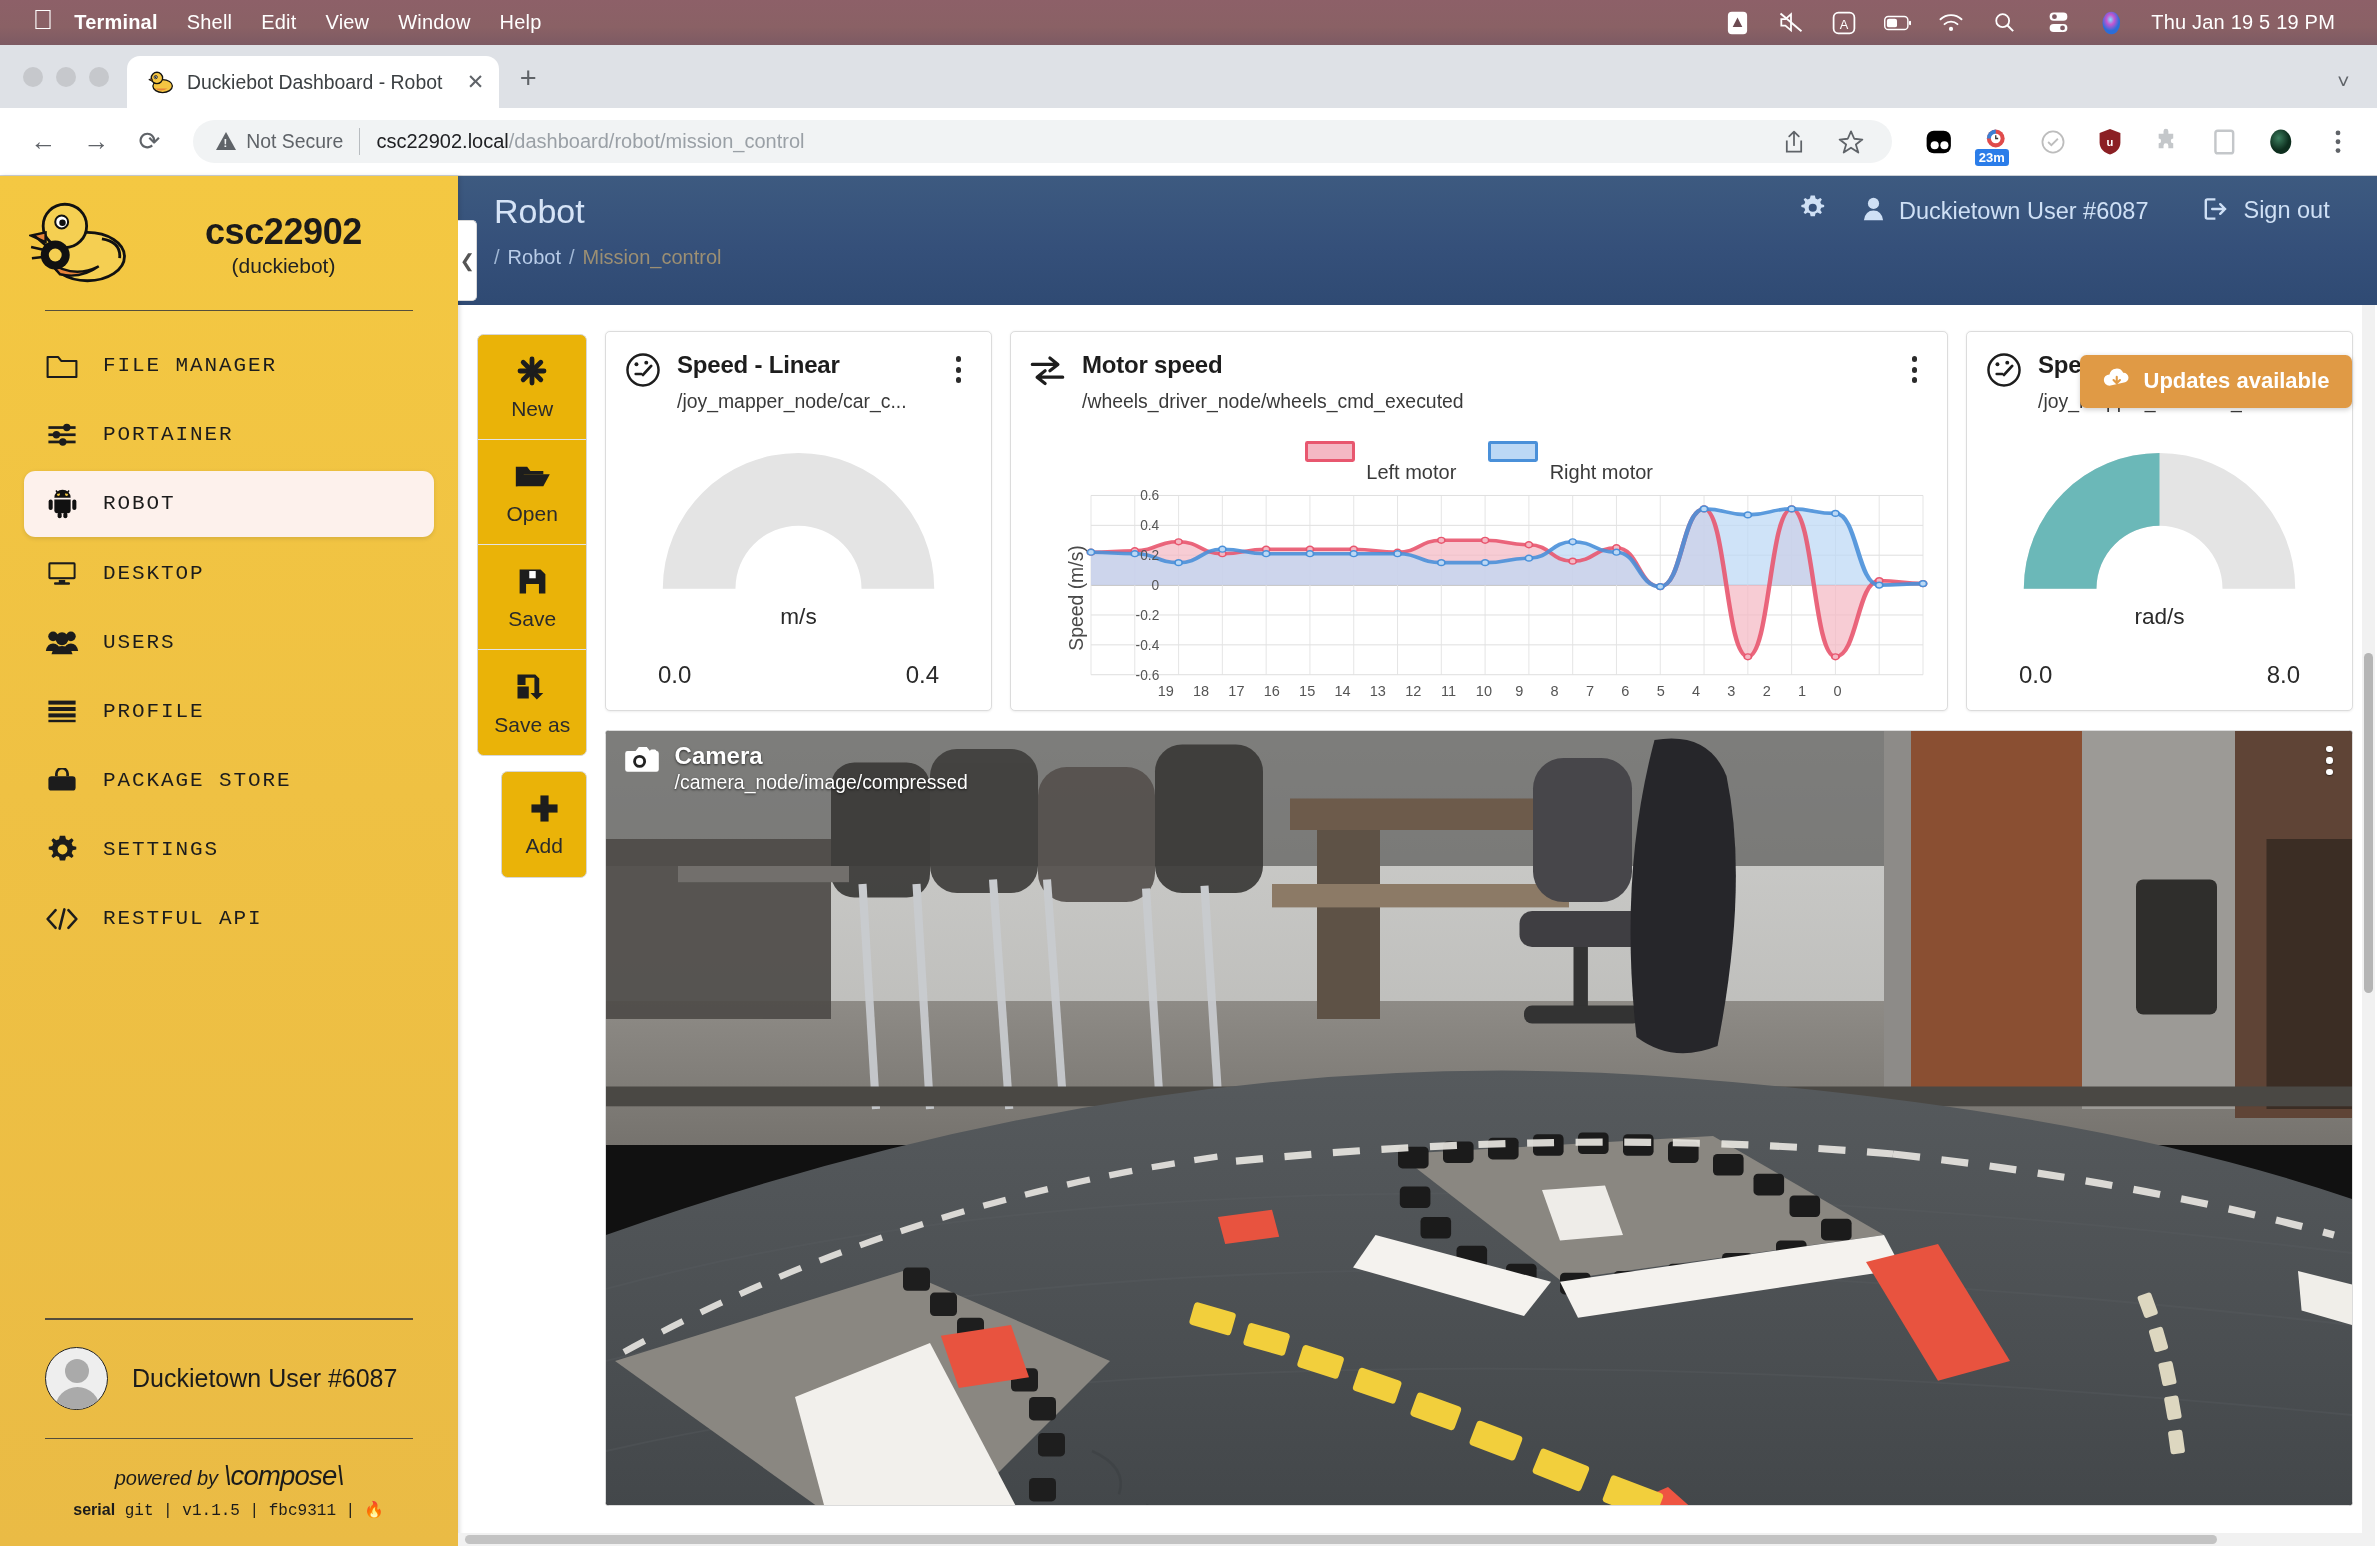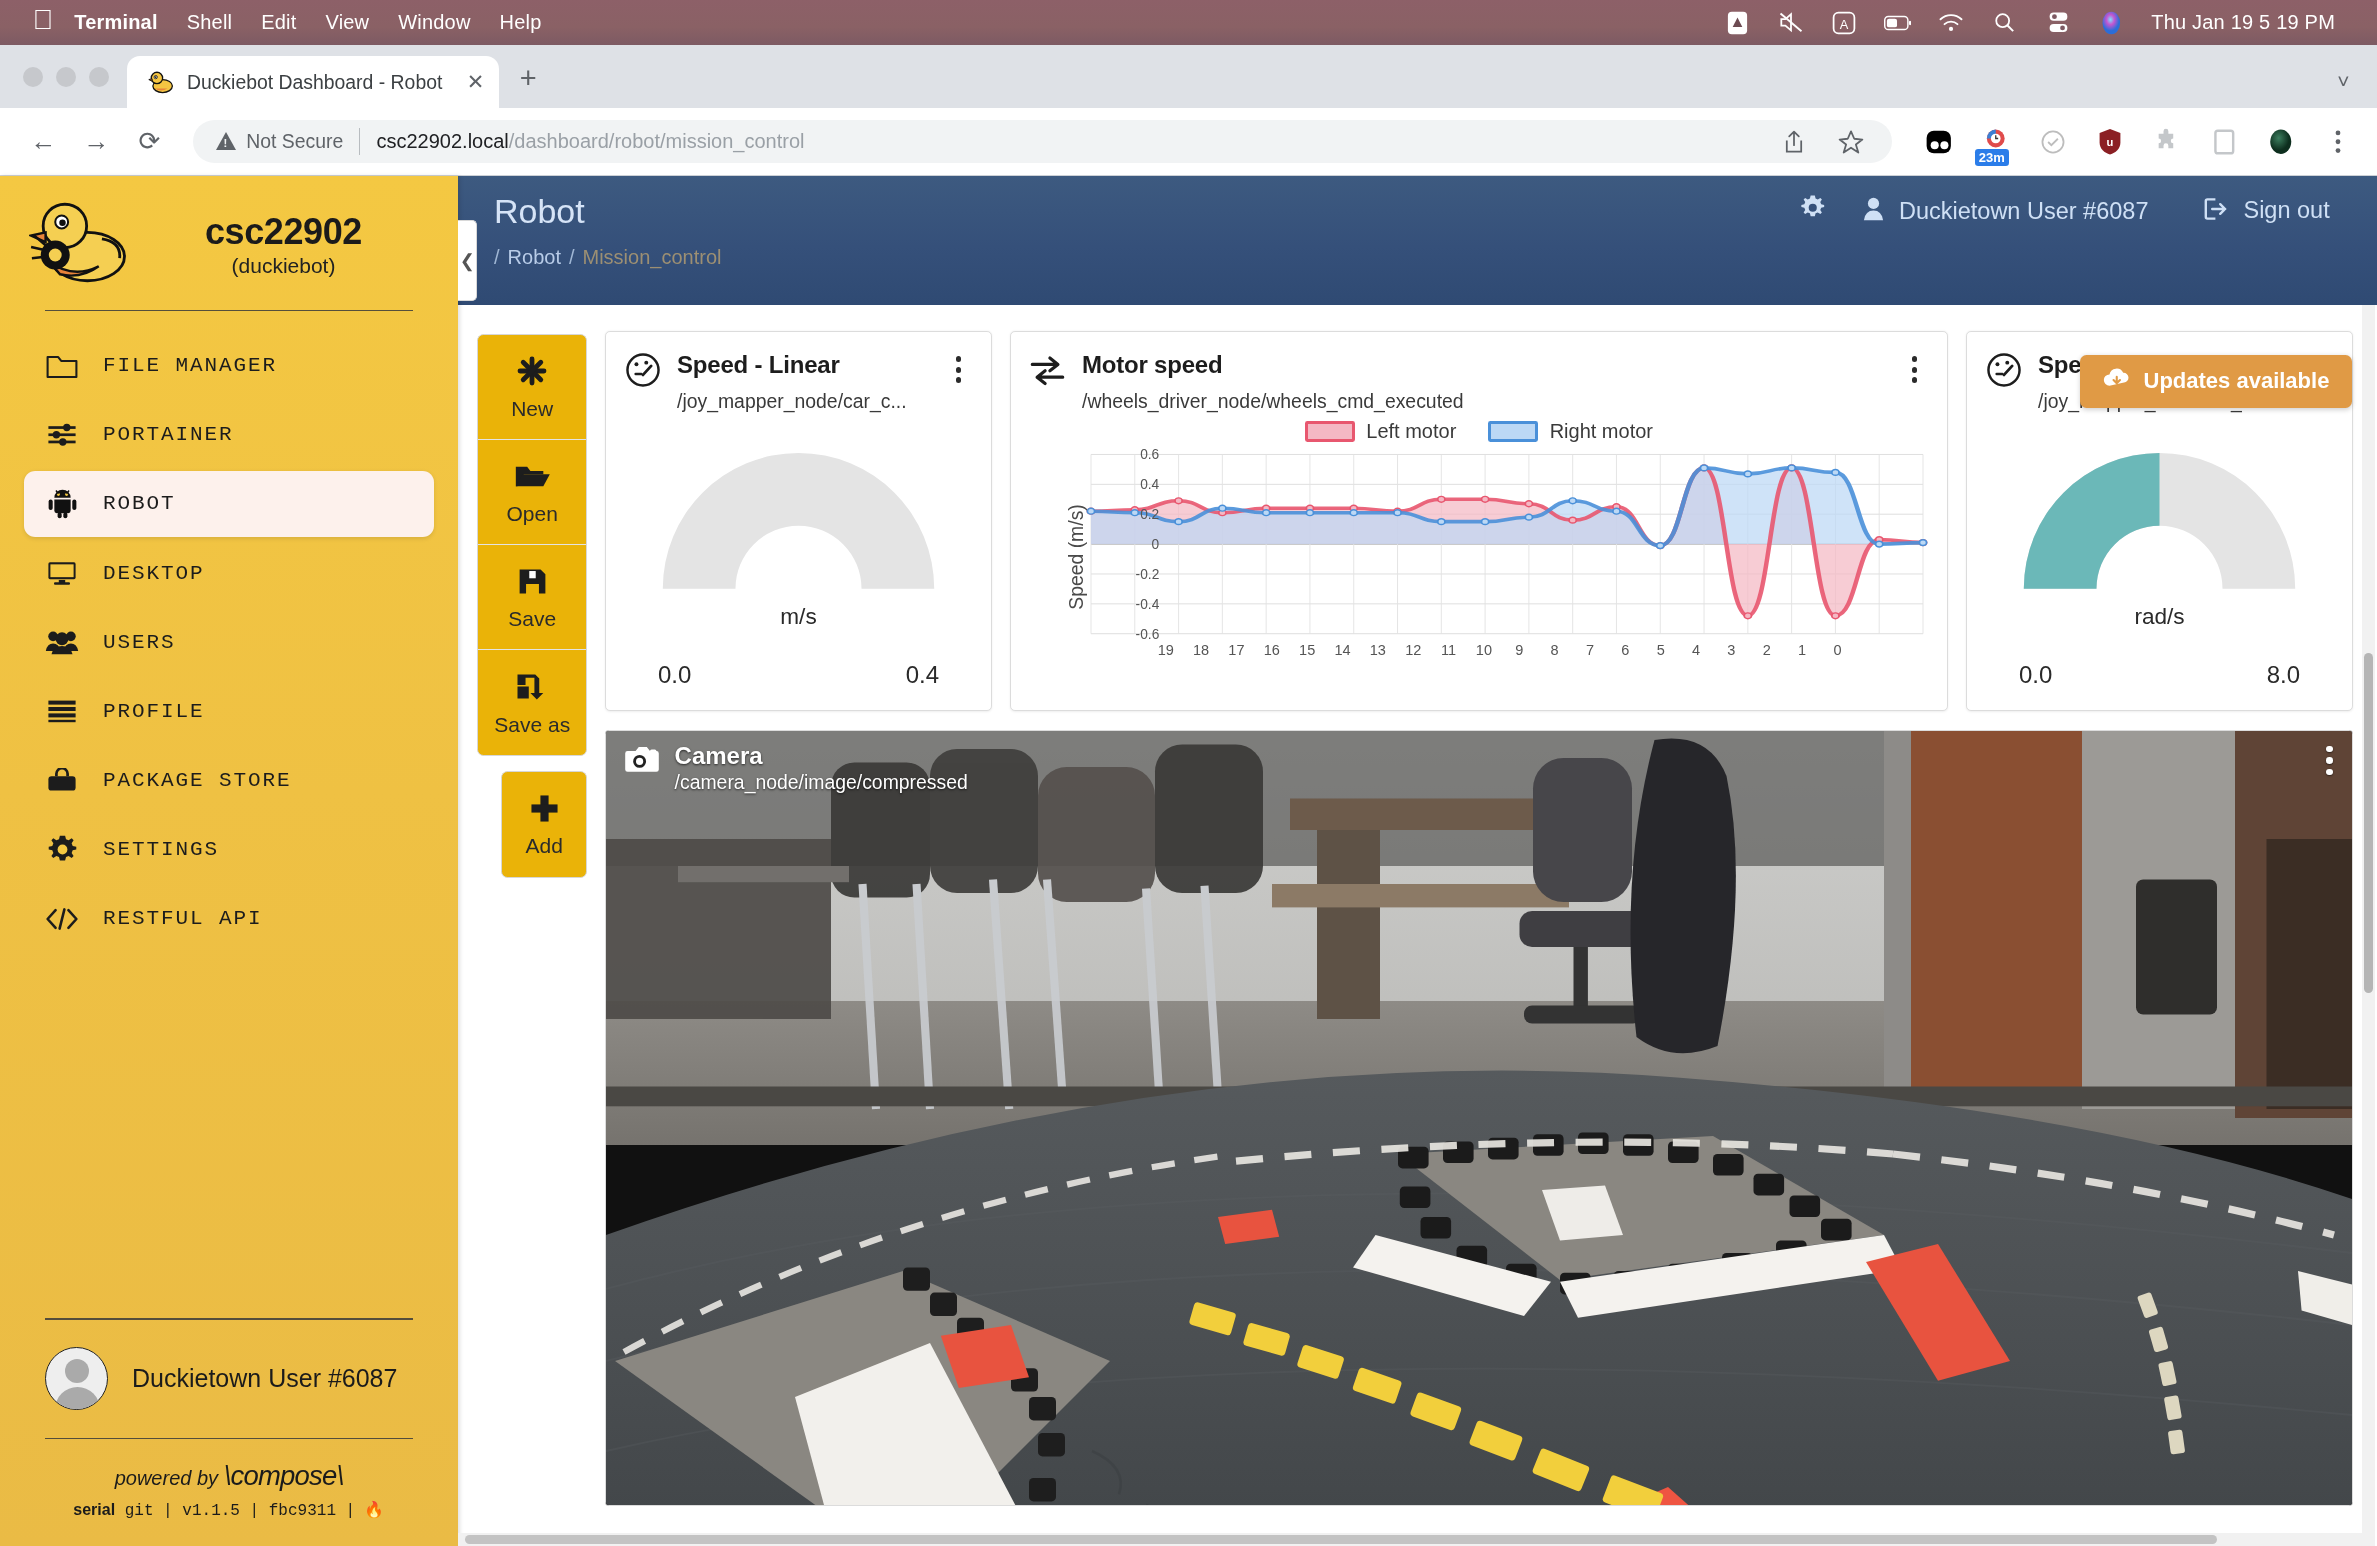--- a/index.html
+++ b/index.html
@@ -180,21 +180,21 @@
   .gauge-range { display: flex; justify-content: space-between; width: 100%;
                  padding: 1.6px 52px 21px 52px; font-size: 24px; color: #2a2a2a; }
 
   .chart-card { flex: 1; min-width: 0; height: 380px; display: flex; flex-direction: column; }
   .chart-body { flex: 1; position: relative; padding: 4.9px 18px 0 18px; }
   .legend { display: flex; justify-content: center; gap: 32px; align-items: center; margin-top: 1.6px; }
   .lg-item { display: flex; align-items: center; gap: 11.3px; }
   .lg-sw { width: 50px; height: 21px; border-radius: 2.4px; }
   .lg-sw.left { background: #f4b8c4; border: 3.2px solid #e8576f; }
   .lg-sw.right { background: #bcd8f5; border: 3.2px solid #4a90d9; }
-  .lg-txt { font-size: 20px; color: #3a3a3a; }
+  .lg-txt { font-size: 20px; color: #3a3a3a; margin-top: 41px; }
   .plot { position: relative; height: 218px; margin-top: 4.9px; }
   .ylabel { position: absolute; left: -4.9px; top: 50%; transform: translateY(-50%) rotate(-90deg);
             font-size: 19.4px; color: #4a4a4a; white-space: nowrap; transform-origin: center; }
 
   .update-badge {
     position: absolute; right: 0px; top: 22.6px;
     background: #e09a45; color: #fff; font-size: 22px; font-weight: bold;
     padding: 13px 22.6px; border-radius: 6.5px; display: flex; align-items: center; gap: 13px;
     box-shadow: 0 1.6px 4.9px rgba(0,0,0,.18); z-index: 20; white-space: nowrap;
   }

